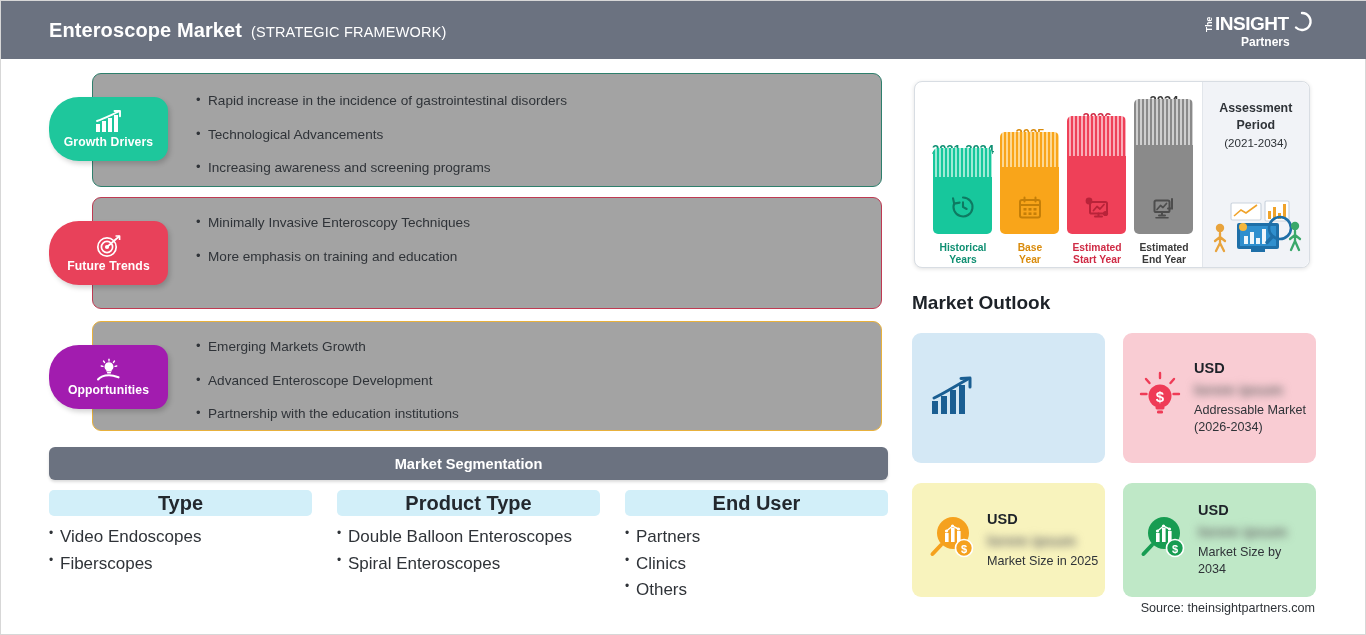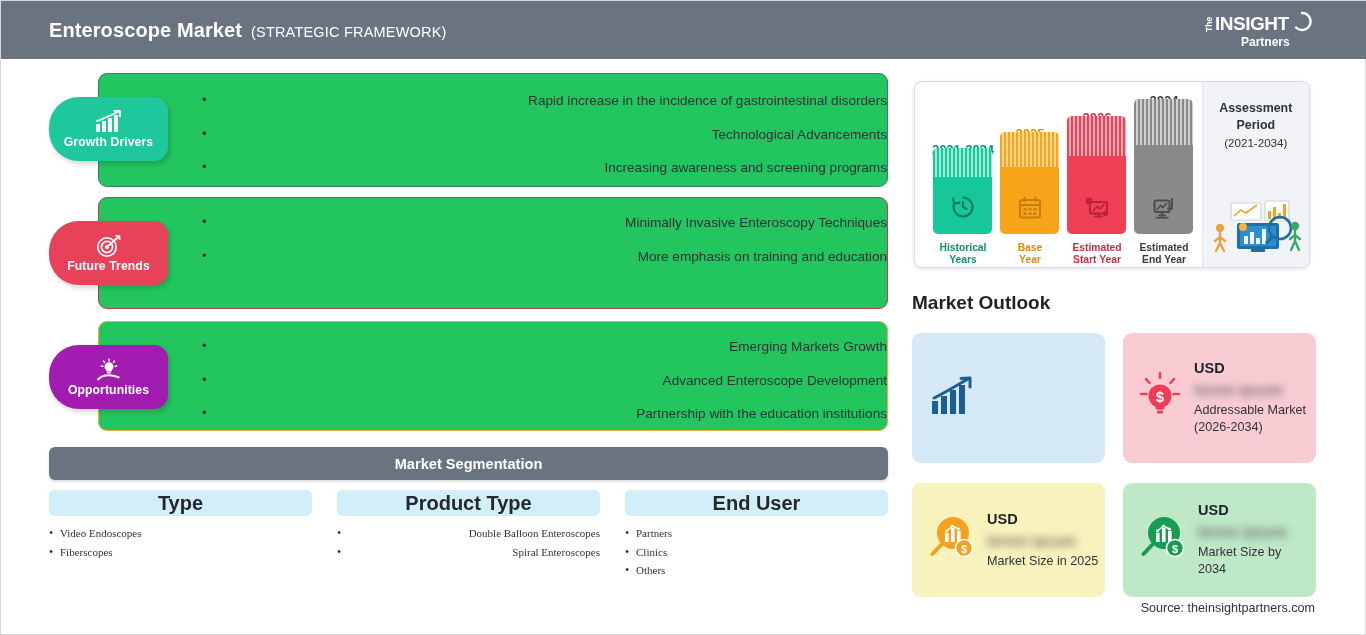--- a/index.html
+++ b/index.html
@@ -40,24 +40,23 @@
   }
   .logo {
     position: absolute; right: 48px; top: 50%;
     transform: translateY(-50%);
     width: 118px; height: 44px;
   }
 
   
   .panel {
     position: absolute;
-    left: 97px; width: 790px;
+    left: 91px; width: 790px;
     border-radius: 9px;
-    background: #22c55e;
-    text-align: right;
+    background: #a3a3a3;
   }
   .panel.green  { top: 72px;  height: 114px; border: 1.4px solid #2e7f6c; }
   .panel.red    { top: 196px; height: 112px; border: 1.4px solid #bf3a52; }
   .panel.orange { top: 320px; height: 110px; border: 1.4px solid #e8b13c; }
   .panel ul { list-style: none; padding: 14px 0 0 103px; }
   .panel.green ul  { padding-top: 20px; }
   .panel.red ul    { padding-top: 18px; }
   .panel.orange ul { padding-top: 18px; }
   .panel li {
     font-size: 13.6px; color: #2f3338;
@@ -104,28 +103,28 @@
     width: 839px; display: flex; gap: 25px;
   }
   .seg-col { width: 264px; }
   .seg-col-head {
     height: 26px; background: #d2eff9; border-radius: 5px;
     display: flex; align-items: center; justify-content: center;
   }
   .seg-col-head-text { font-size: 20px; font-weight: bold; color: #23282e; }
   .seg-col ul { list-style: none; margin-top: 11px; }
   .seg-col li {
-    font-size: 11px; color: #2f3338;
-    margin-bottom: 6.5px; position: relative; padding-left: 11px; font-family: Liberation Serif, serif;
+    font-size: 17px; color: #2f3338;
+    margin-bottom: 6.5px; position: relative; padding-left: 11px;
   }
   .seg-col li::before {
     content: "\2022"; position: absolute; left: 0; top: -1px; font-size: 12px;
   }
   .seg-col:nth-child(2) ul { padding-left: 0; }
-  .seg-col:nth-child(2) { margin-left: 0; text-align: right; }
+  .seg-col:nth-child(2) { margin-left: 0; }
 
   
   .timeline-card {
     position: absolute; left: 913px; top: 80px;
     width: 396px; height: 187px;
     background: #ffffff; border-radius: 8px;
     border: 1px solid #d8dde3;
     box-shadow: 0 1px 4px rgba(0,0,0,.12);
     display: flex;
   }

